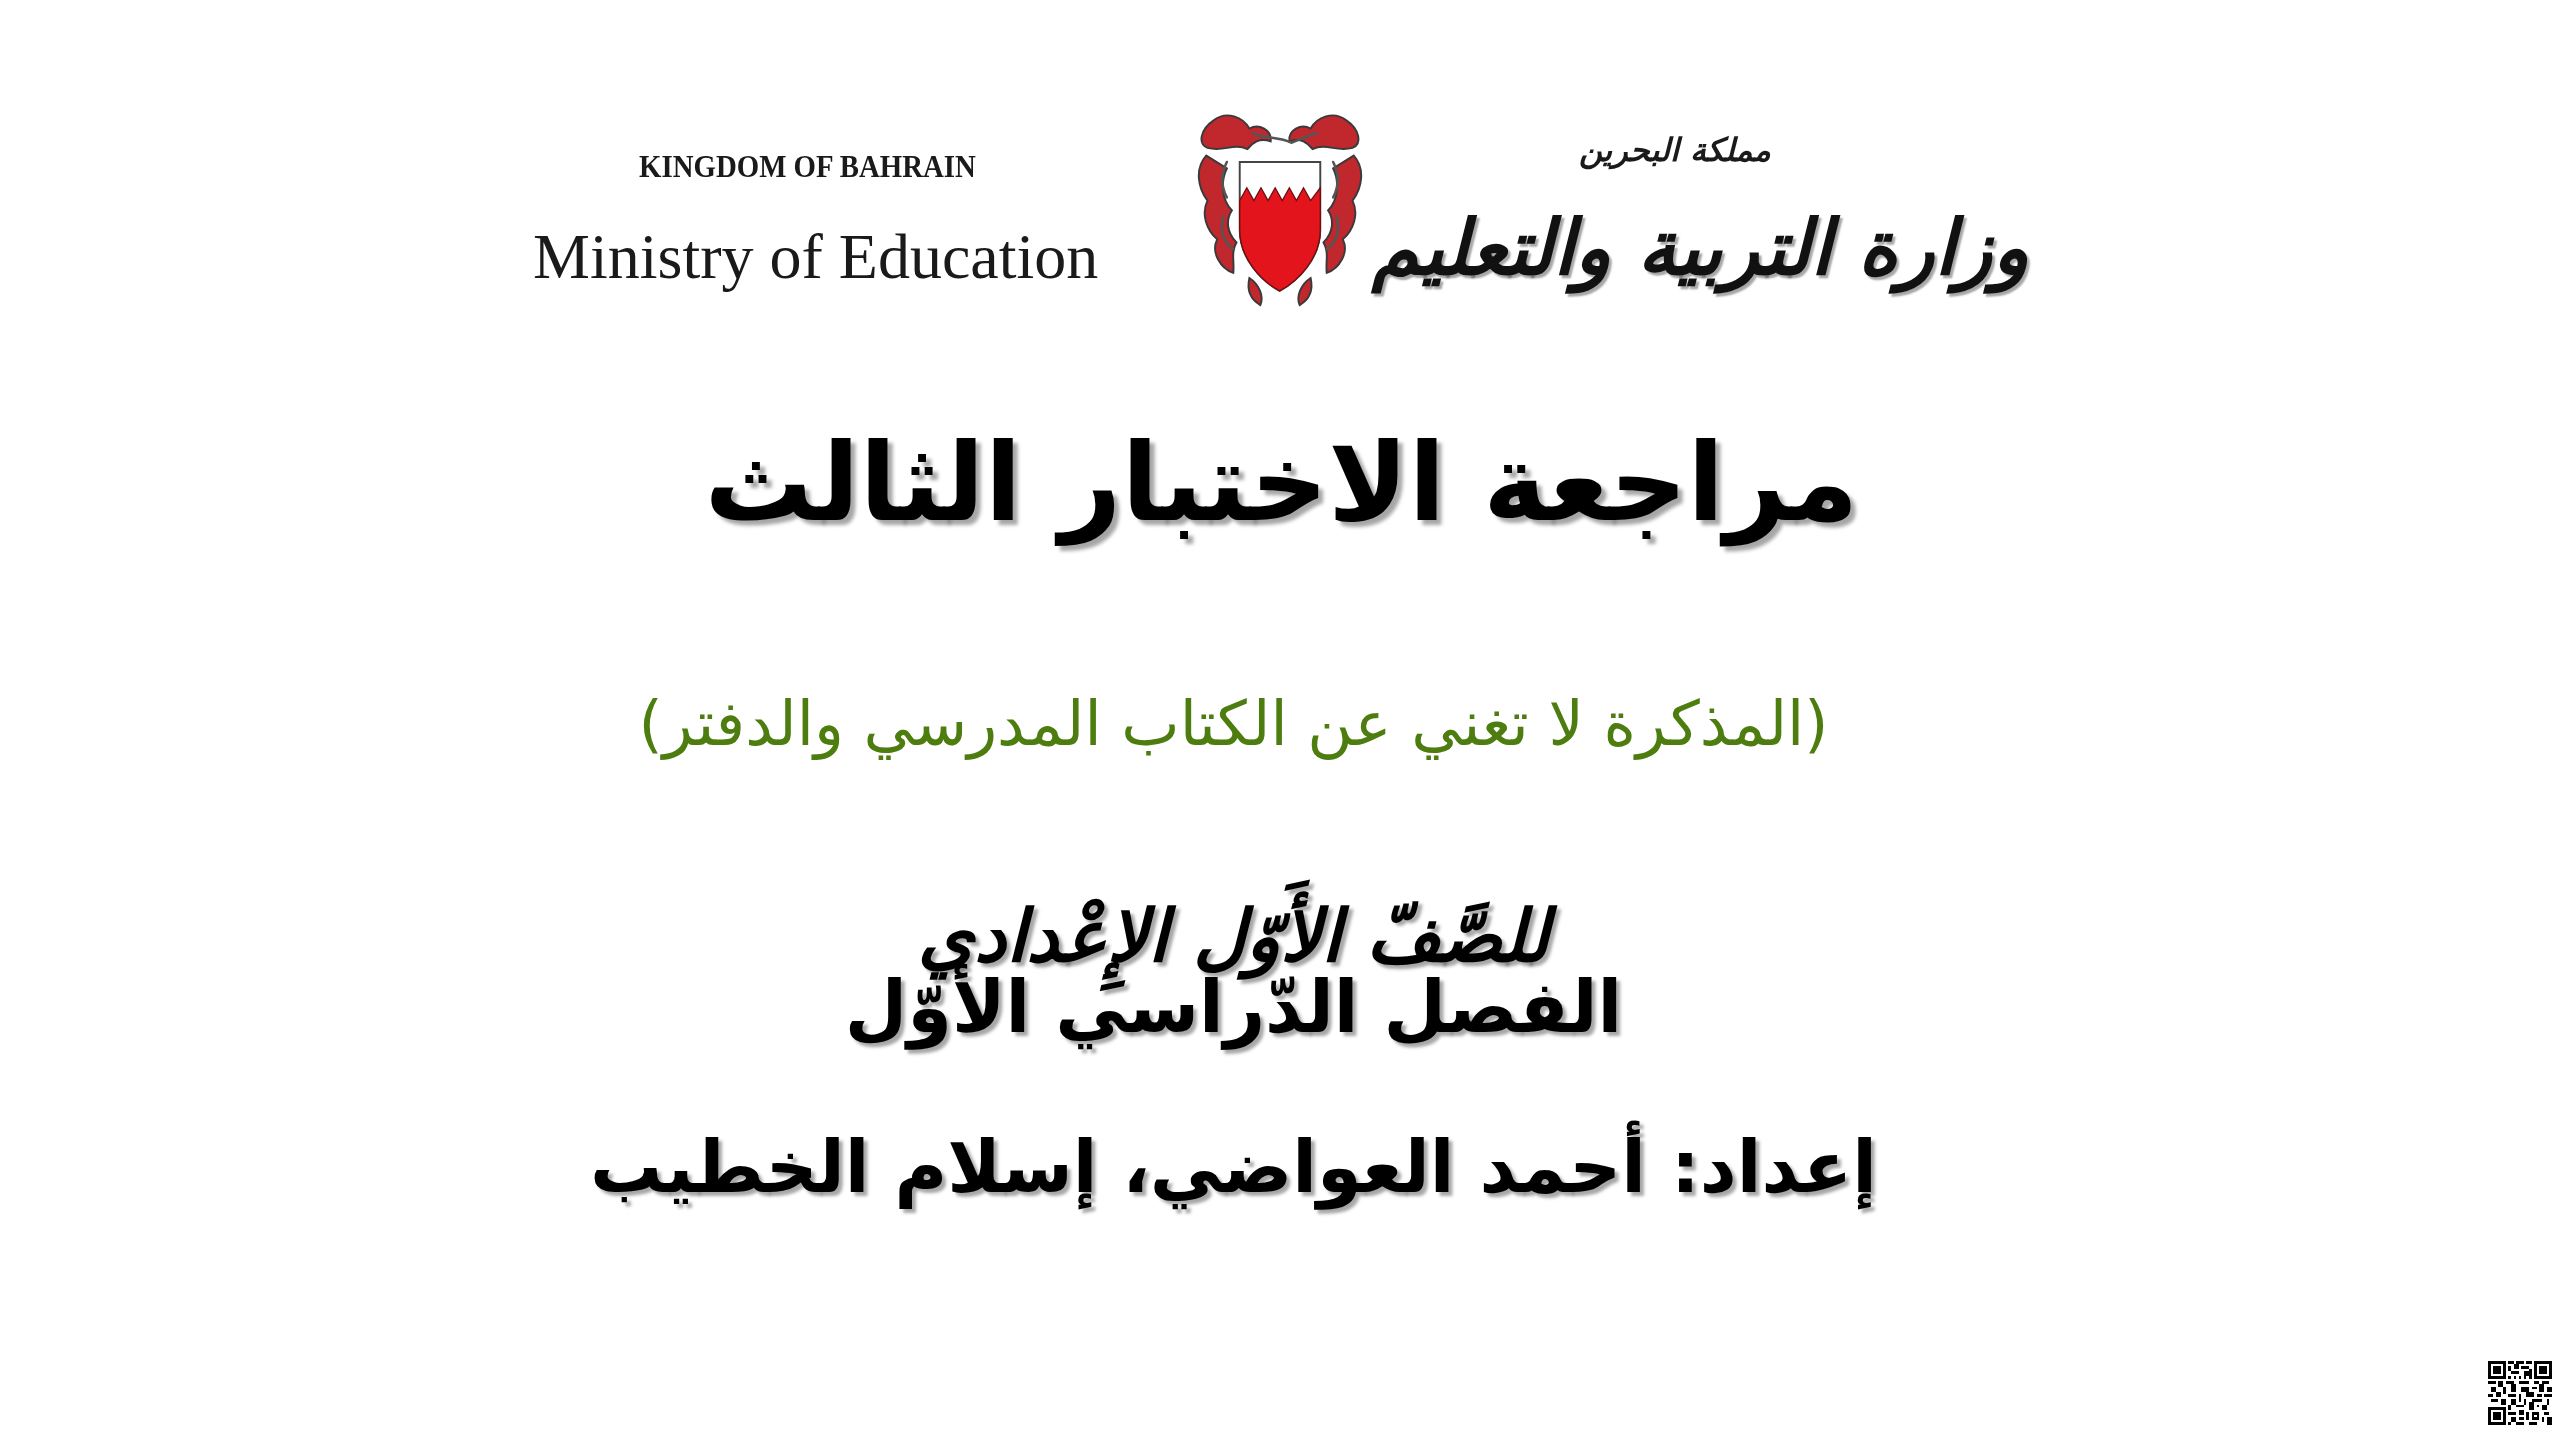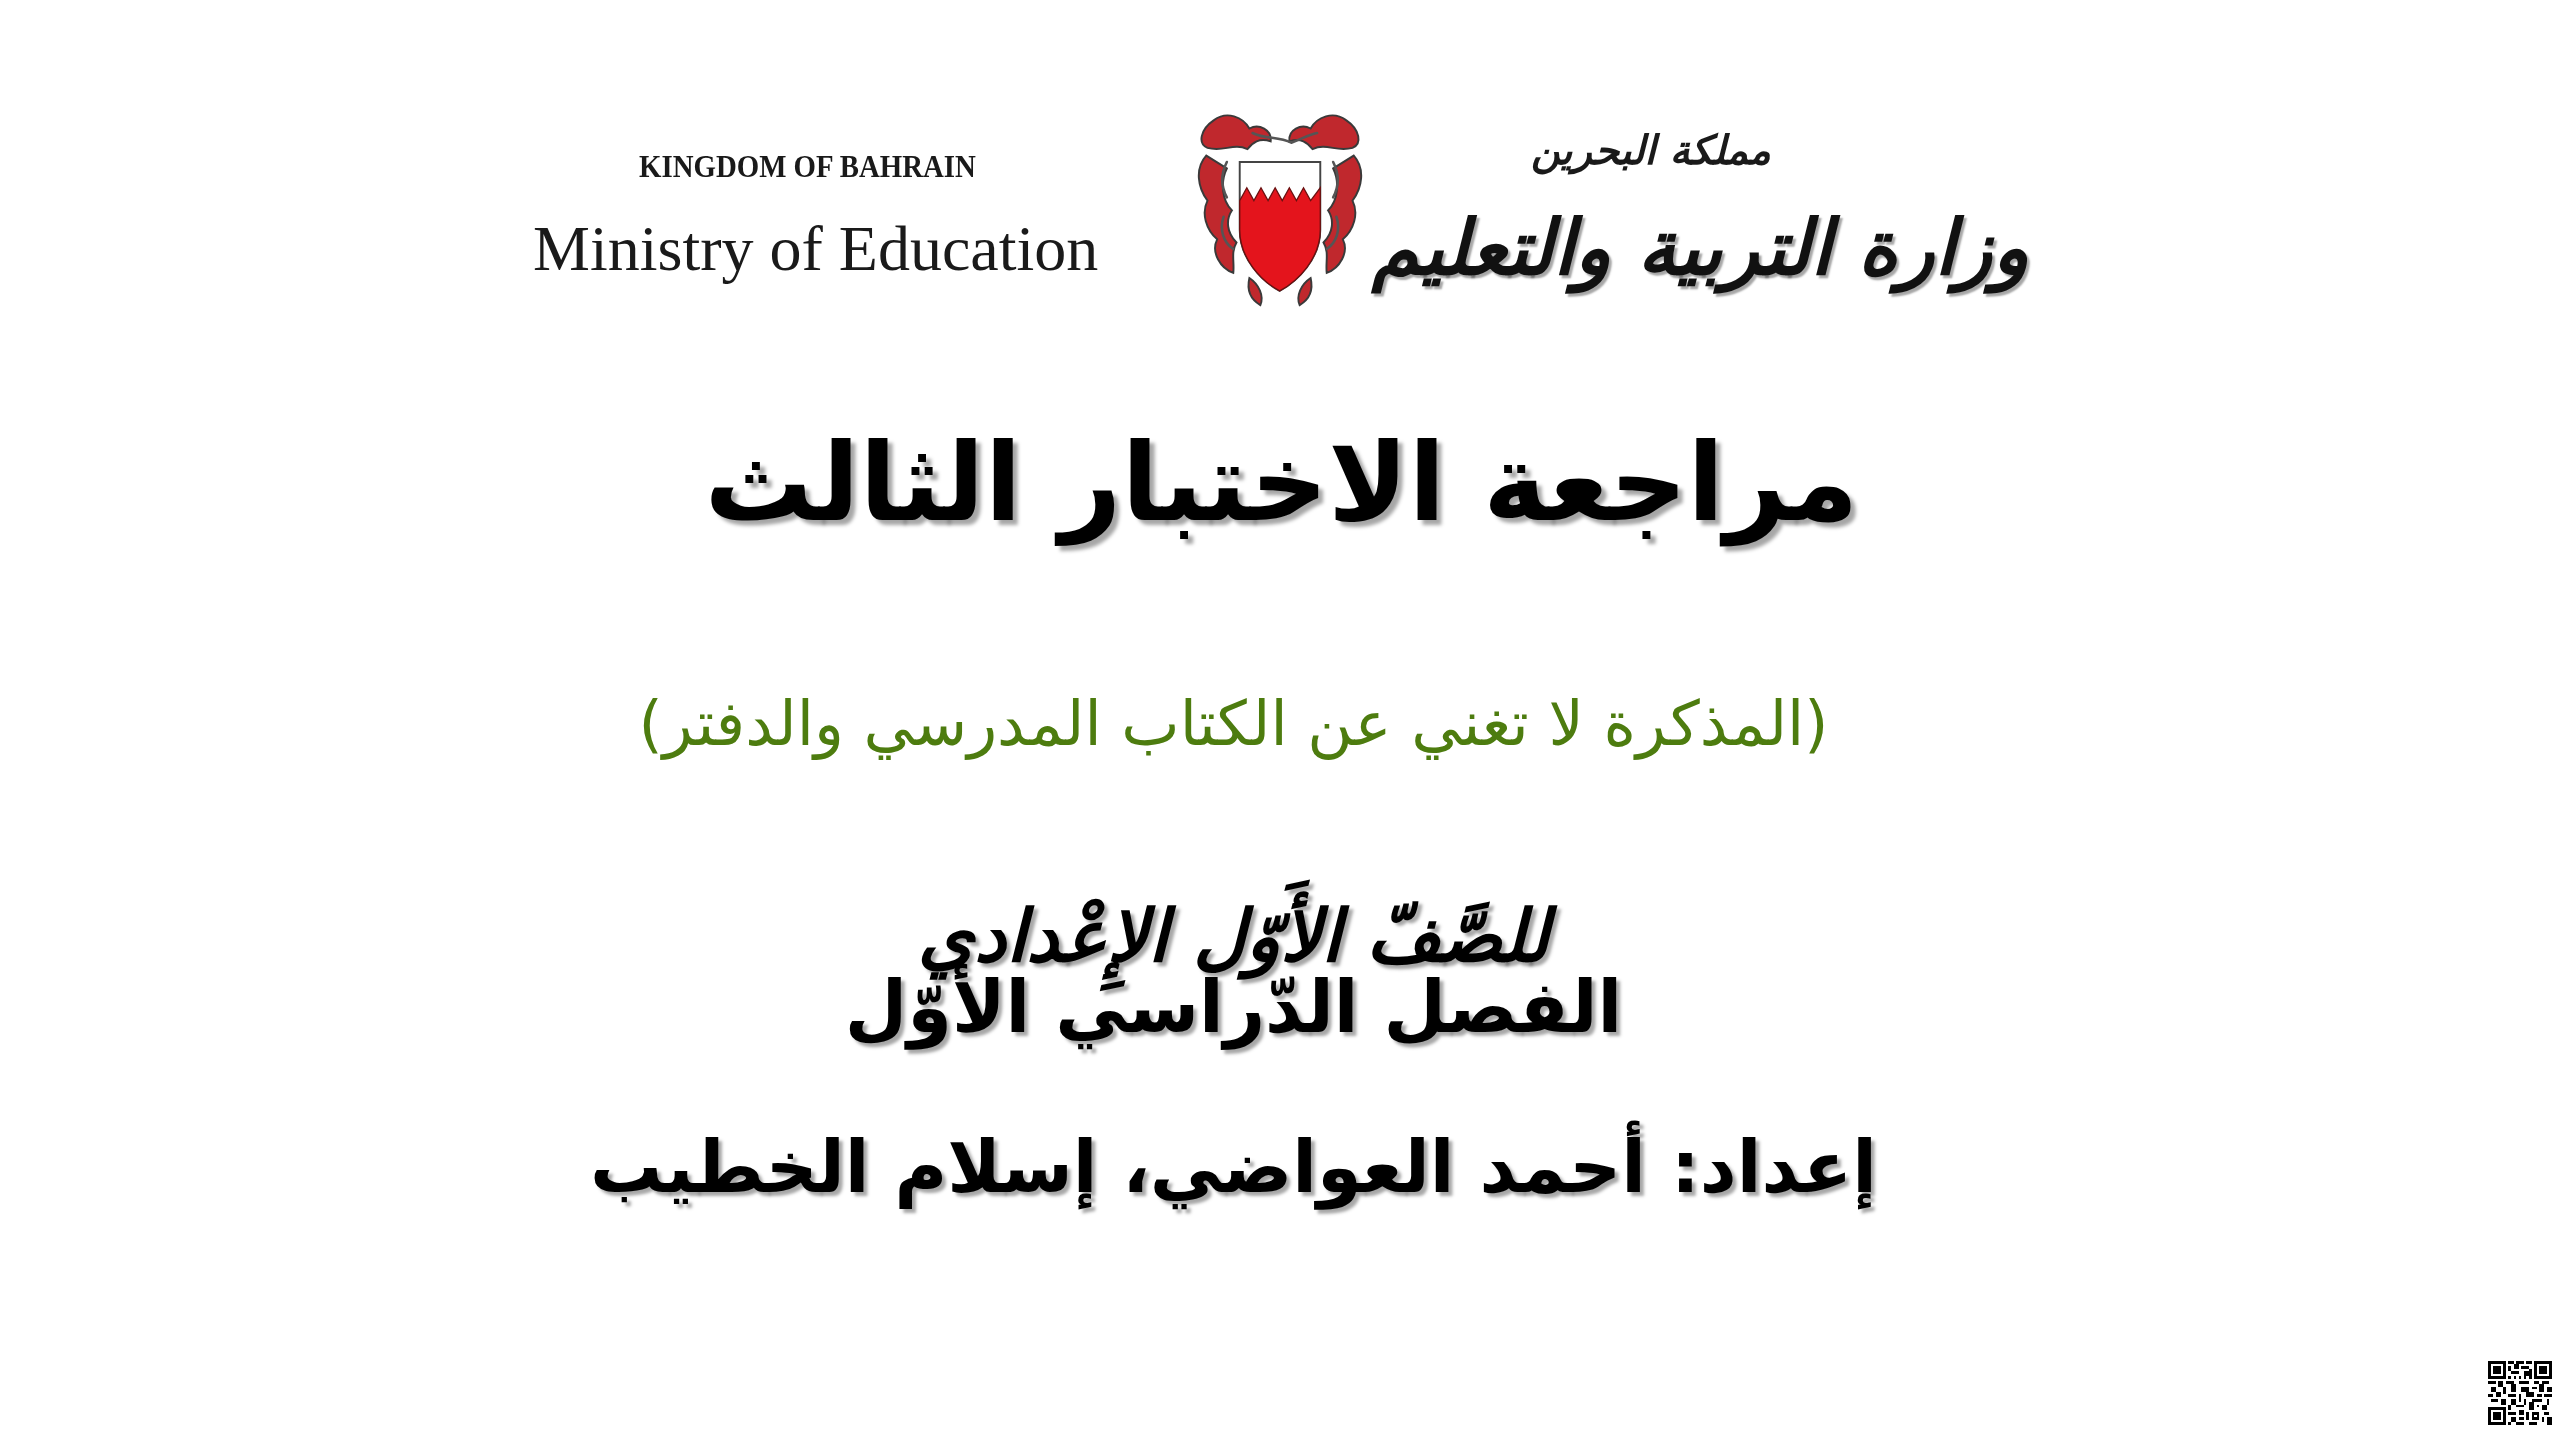--- a/index.html
+++ b/index.html
@@ -27,21 +27,21 @@
       font-size: 31px;
       line-height: 36px;
       color: #1a1a1a;
       letter-spacing: 0px;
       white-space: nowrap;
       transform: scaleX(0.93);
       transform-origin: left center;
     }
     .en-ministry {
       left: 533px;
-      top: 213px;
+      top: 221px;
       width: 605px;
       height: 77px;
       font-family: "Liberation Serif", "DejaVu Serif", serif;
       font-size: 64px;
       line-height: 71px;
       color: #1a1a1a;
       white-space: nowrap;
     }
 
     
@@ -53,23 +53,23 @@
     }
 
     
     .ar-kingdom {
       left: 1533px;
       top: 121px;
       width: 238px;
       height: 58px;
       font-family: "DejaVu Sans", sans-serif;
       font-weight: bold;
-      font-size: 40px;
+      font-size: 32px;
       line-height: 58px;
-      text-align: left;
+      text-align: right;
       color: #1a1a1a;
       direction: rtl;
       white-space: nowrap;
       font-style: italic;
     }
     .ar-ministry {
       left: 1417px;
       top: 187px;
       width: 612px;
       height: 122px;

